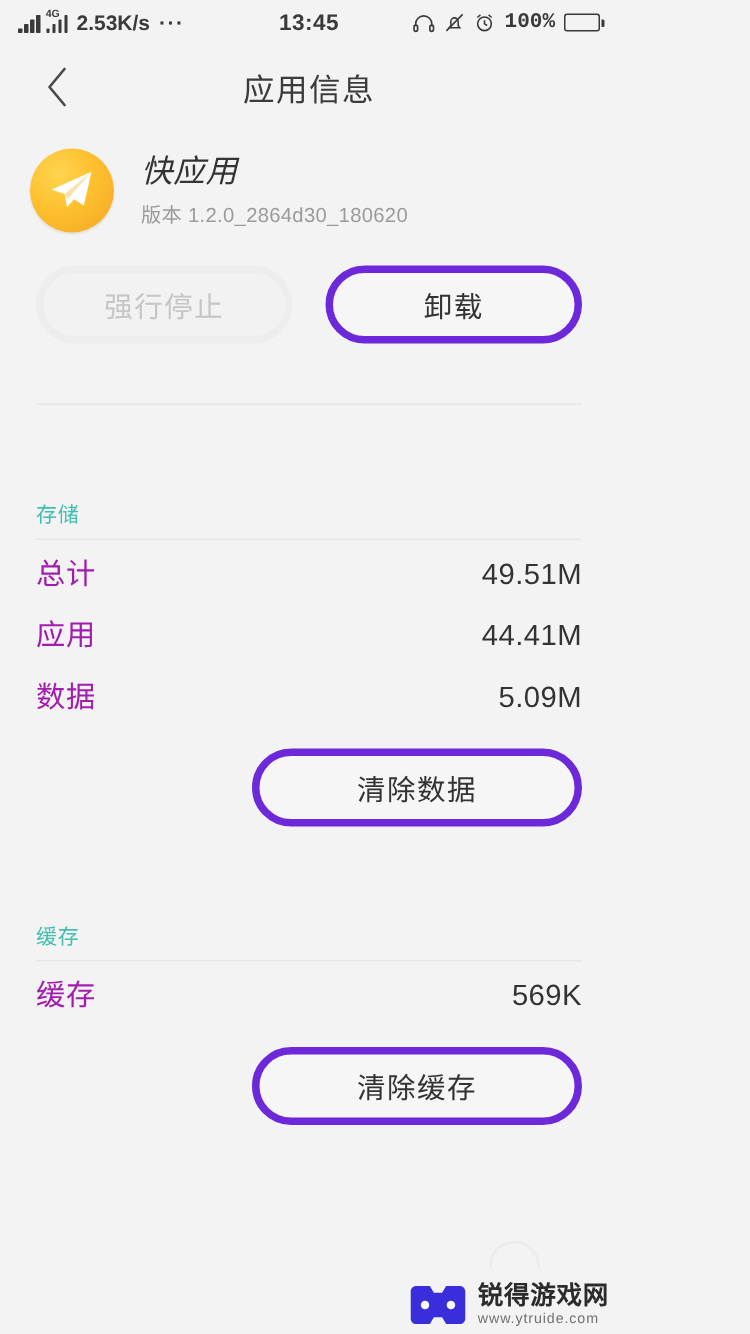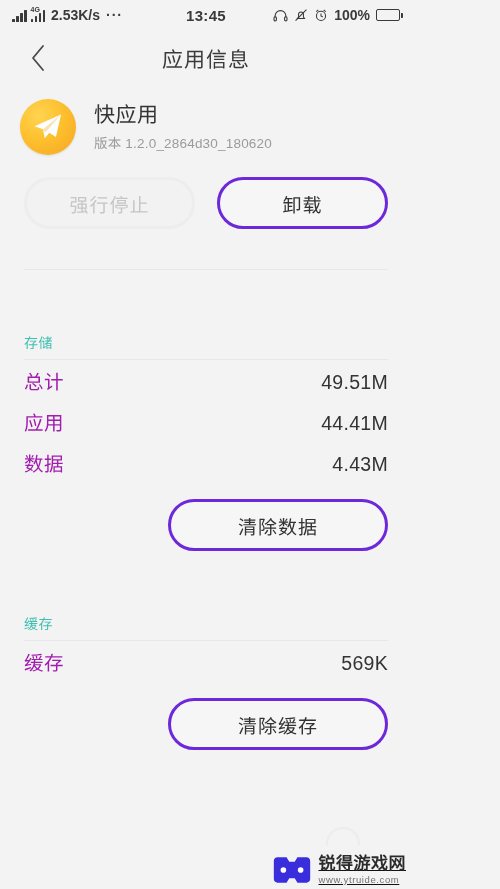--- a/index.html
+++ b/index.html
@@ -55,21 +55,21 @@
     border: 1.5px solid #3a3a3a;
     border-radius: 2px;
     position: relative;
     padding: 1px;
   }
   .battery::after {
     content: ""; position: absolute; right: -4px; top: 3px;
     width: 2.5px; height: 5px; background: #3a3a3a; border-radius: 0 1px 1px 0;
   }
   .battery .fill { height: 100%; background: #3a3a3a; border-radius: 1px; }
-  .pct { font-size: 14px; font-weight: bold; }
+  .pct { font-size: 14px; font-weight: bold; font-family: Liberation Mono, monospace; }
 
   
   .titlebar {
     height: 55px;
     position: relative;
     display: flex;
     align-items: center;
     justify-content: center;
   }
   .back-btn {
@@ -97,40 +97,41 @@
     display: flex; align-items: center; justify-content: center;
     flex: 0 0 auto;
     box-shadow: 0 1px 2px rgba(0,0,0,.10);
   }
   .app-meta { margin-left: 18px; min-width: 0; }
   .app-name {
     font-size: 21px;
     color: #333;
     line-height: 1.25;
     letter-spacing: .5px;
+    font-style: italic;
   }
   .app-version {
     font-size: 13.5px;
     color: #9b9b9b;
     margin-top: 3px;
     letter-spacing: .2px;
   }
 
   
   .action-row {
     display: flex;
     gap: 22px;
     padding: 12px 24px 0 24px;
   }
   .pill {
     flex: 1 1 0;
     height: 52px;
     border-radius: 26px;
     background: #f6f6f6;
-    border: 3px solid #6d28d9;
+    border: 5px solid #6d28d9;
     display: flex; align-items: center; justify-content: center;
     font-size: 19px;
     color: #333;
     letter-spacing: 1px;
     cursor: pointer;
     user-select: none;
   }
   .pill.disabled {
     color: #c6c6c6;
     background: #f2f2f2;
@@ -195,21 +196,21 @@
   .watermark {
     position: absolute;
     right: 6px;
     bottom: 4px;
     display: flex;
     align-items: center;
     gap: 7px;
     opacity: .92;
   }
   .wm-logo { width: 40px; height: 30px; flex: 0 0 auto; }
-  .wm-texts { line-height: 1.05; text-decoration: underline; }
+  .wm-texts { line-height: 1.05; }
   .wm-title {
     font-size: 17px;
     font-weight: bold;
     color: #1b1b1b;
     letter-spacing: .5px;
   }
   .wm-url {
     font-size: 9.5px;
     color: #666;
     letter-spacing: .6px;
@@ -320,21 +321,21 @@
     <div class="kv-row">
       <span class="kv-key">总计</span>
       <span class="kv-val">49.51M</span>
     </div>
     <div class="kv-row">
       <span class="kv-key">应用</span>
       <span class="kv-val">44.41M</span>
     </div>
     <div class="kv-row">
       <span class="kv-key">数据</span>
-      <span class="kv-val">4.43M</span>
+      <span class="kv-val">5.09M</span>
     </div>
 
     <div class="btn-right-wrap">
       <div class="pill">清除数据</div>
     </div>
   </div>
 
   <div class="spacer-lg"></div>
 
   <div class="section">

